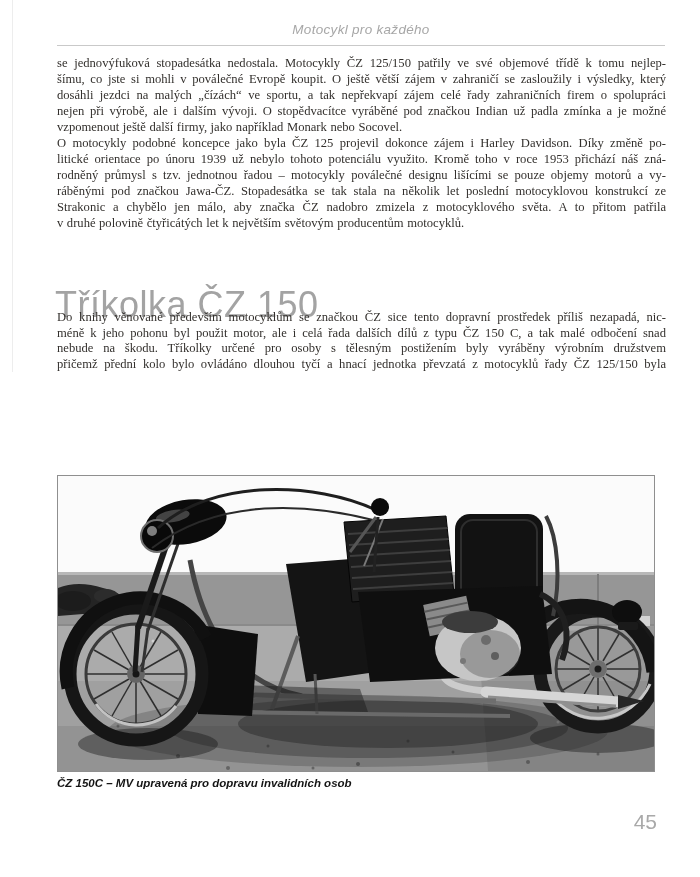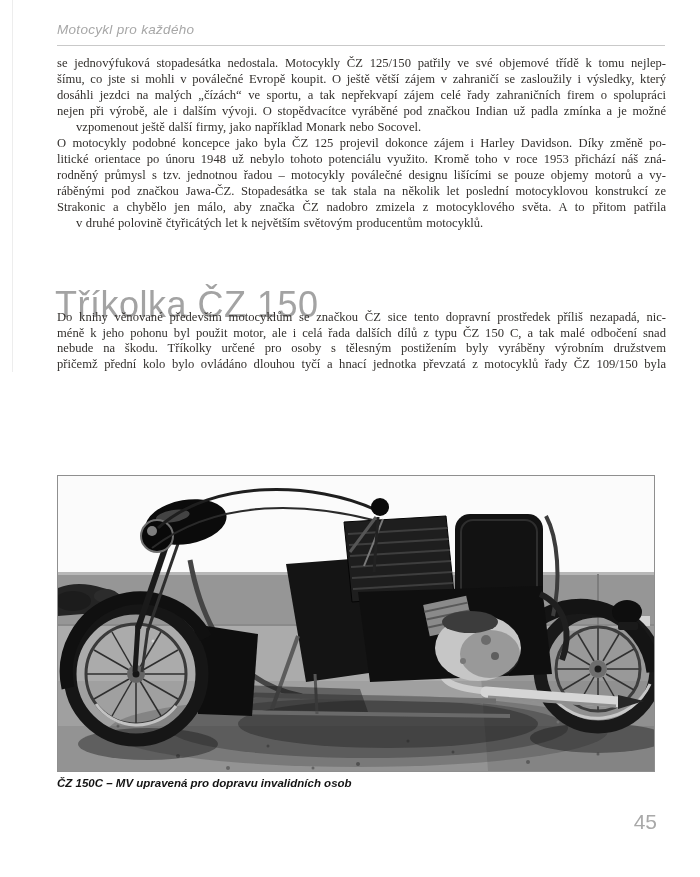--- a/index.html
+++ b/index.html
@@ -19,41 +19,41 @@
     position:relative;
     overflow:hidden;
     font-family:"Liberation Serif", serif;
   }
   .artifact-line{
     position:absolute;left:12px;top:0;width:1px;height:372px;
     background:#ededed;
   }
   .running-head{
     position:absolute;left:57px;top:22px;width:608px;
-    text-align:left;
+    text-align:center;
     font-family:"Liberation Sans", sans-serif;
     font-style:italic;
     font-size:13.5px;
     letter-spacing:.3px;
     color:var(--c-running_head_text);
   }
   .head-rule{
     position:absolute;left:57px;top:45px;width:608px;height:1px;
     background:var(--c-head_rule);
   }
   .body-block{
     position:absolute;left:57px;width:609px;
     font-size:12.6px;line-height:16px;
     color:var(--c-body_text);
     word-spacing:.4px;
   }
   .intro{top:55px;}
   .section-body{top:310px;line-height:15.7px;}
   .bodyline{text-align:justify;text-align-last:justify;white-space:normal;}
-  .bodyline.last{text-align-last:left;margin-left:19px;}
+  .bodyline.last{text-align-last:left;}
   .section-heading{
     position:absolute;left:55px;top:260px;
     font-family:"Liberation Sans", sans-serif;
     font-size:36px;line-height:42px;
     font-weight:500;
     letter-spacing:.5px;
     color:var(--c-heading_text);
   }
   .figure{position:absolute;left:57px;top:475px;width:536px;}
   .photo{
@@ -88,36 +88,36 @@
 <div class="body-block intro">
   <div>
       <div class="bodyline">se jednovýfuková stopadesátka nedostala. Motocykly ČZ 125/150 patřily ve své objemové třídě k tomu nejlep-</div>
       <div class="bodyline">šímu, co jste si mohli v poválečné Evropě koupit. O ještě větší zájem v zahraničí se zasloužily i výsledky, který</div>
       <div class="bodyline">dosáhli jezdci na malých „čízách“ ve sportu, a tak nepřekvapí zájem celé řady zahraničních firem o spolupráci</div>
       <div class="bodyline">nejen při výrobě, ale i dalším vývoji. O stopědvacítce vyráběné pod značkou Indian už padla zmínka a je možné</div>
       <div class="bodyline last">vzpomenout ještě další firmy, jako například Monark nebo Socovel.</div>
     </div>
   <div>
       <div class="bodyline">O motocykly podobné koncepce jako byla ČZ 125 projevil dokonce zájem i Harley Davidson. Díky změně po-</div>
-      <div class="bodyline">litické orientace po únoru 1948 už nebylo tohoto potenciálu využito. Kromě toho v roce 1953 přichází náš zná-</div>
+      <div class="bodyline">litické orientace po únoru 1939 už nebylo tohoto potenciálu využito. Kromě toho v roce 1953 přichází náš zná-</div>
       <div class="bodyline">rodněný průmysl s tzv. jednotnou řadou – motocykly poválečné designu lišícími se pouze objemy motorů a vy-</div>
       <div class="bodyline">ráběnými pod značkou Jawa-ČZ. Stopadesátka se tak stala na několik let poslední motocyklovou konstrukcí ze</div>
       <div class="bodyline">Strakonic a chybělo jen málo, aby značka ČZ nadobro zmizela z motocyklového světa. A to přitom patřila</div>
       <div class="bodyline last">v druhé polovině čtyřicátých let k největším světovým producentům motocyklů.</div>
     </div>
 </div>
 
 <h1 class="section-heading">Tříkolka ČZ 150</h1>
 
 <div class="body-block section-body">
   <div>
       <div class="bodyline">Do knihy věnované především motocyklům se značkou ČZ sice tento dopravní prostředek příliš nezapadá, nic-</div>
       <div class="bodyline">méně k jeho pohonu byl použit motor, ale i celá řada dalších dílů z typu ČZ 150 C, a tak malé odbočení snad</div>
       <div class="bodyline">nebude na škodu. Tříkolky určené pro osoby s tělesným postižením byly vyráběny výrobním družstvem</div>
-      <div class="bodyline">přičemž přední kolo bylo ovládáno dlouhou tyčí a hnací jednotka převzatá z motocyklů řady ČZ 109/150 byla</div>
+      <div class="bodyline">přičemž přední kolo bylo ovládáno dlouhou tyčí a hnací jednotka převzatá z motocyklů řady ČZ 125/150 byla</div>
     </div>
 </div>
 
 <figure class="figure" style="margin:0">
   <div class="photo">
     <svg viewBox="0 0 596 295" width="596" height="295">
 
       <rect x="0" y="0" width="596" height="295" fill="#fbfbfb"></rect>
 
       <g>

